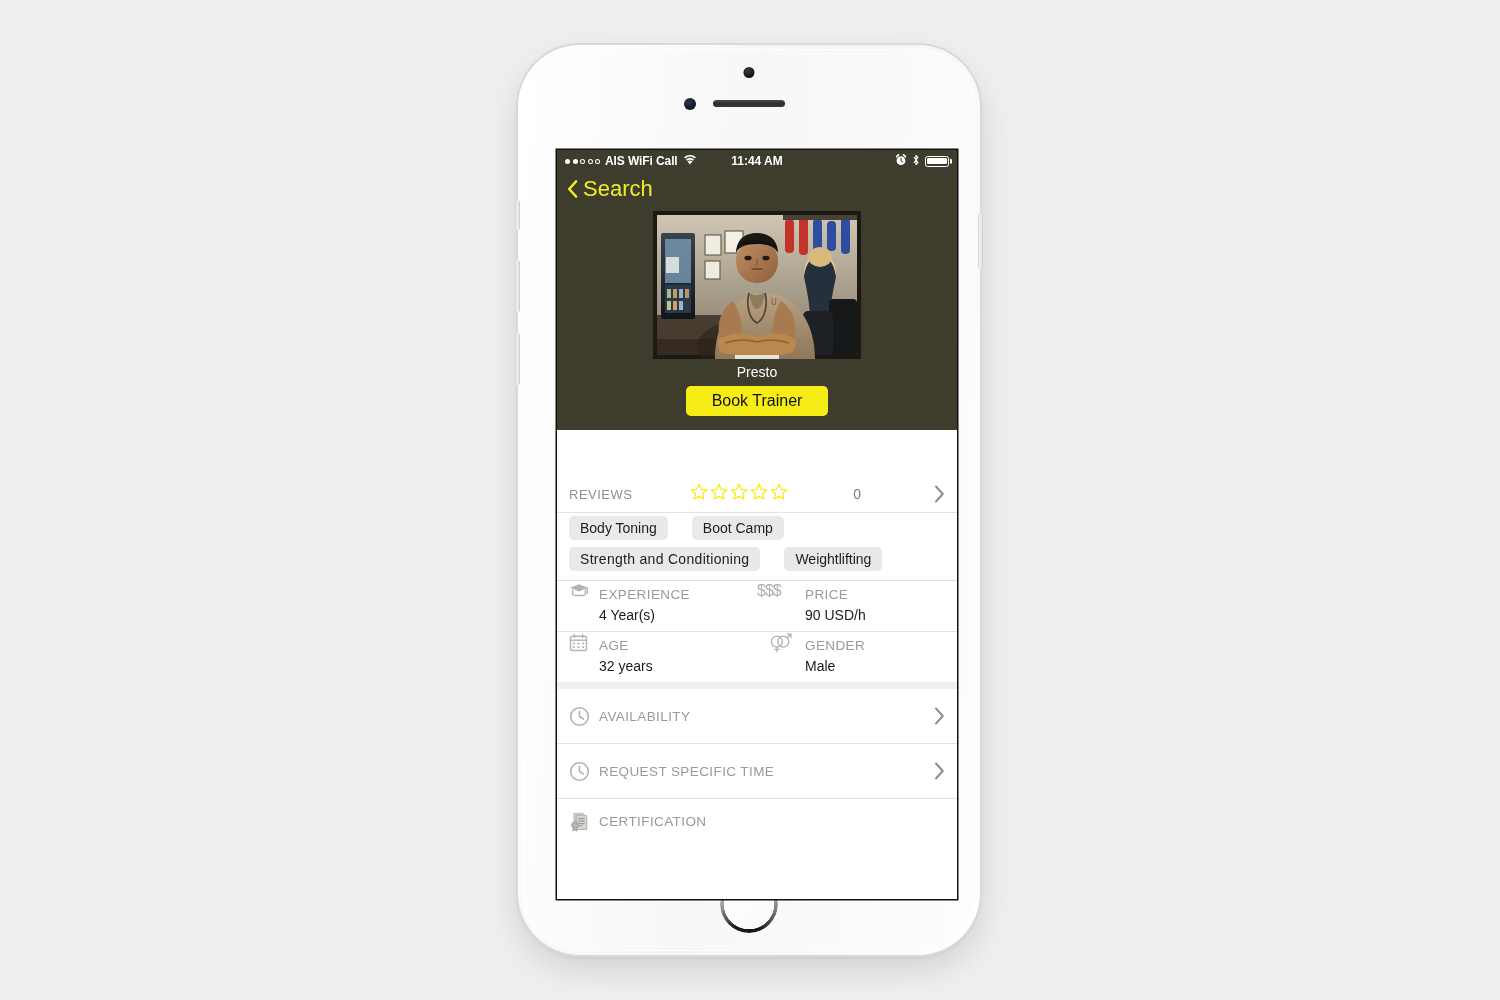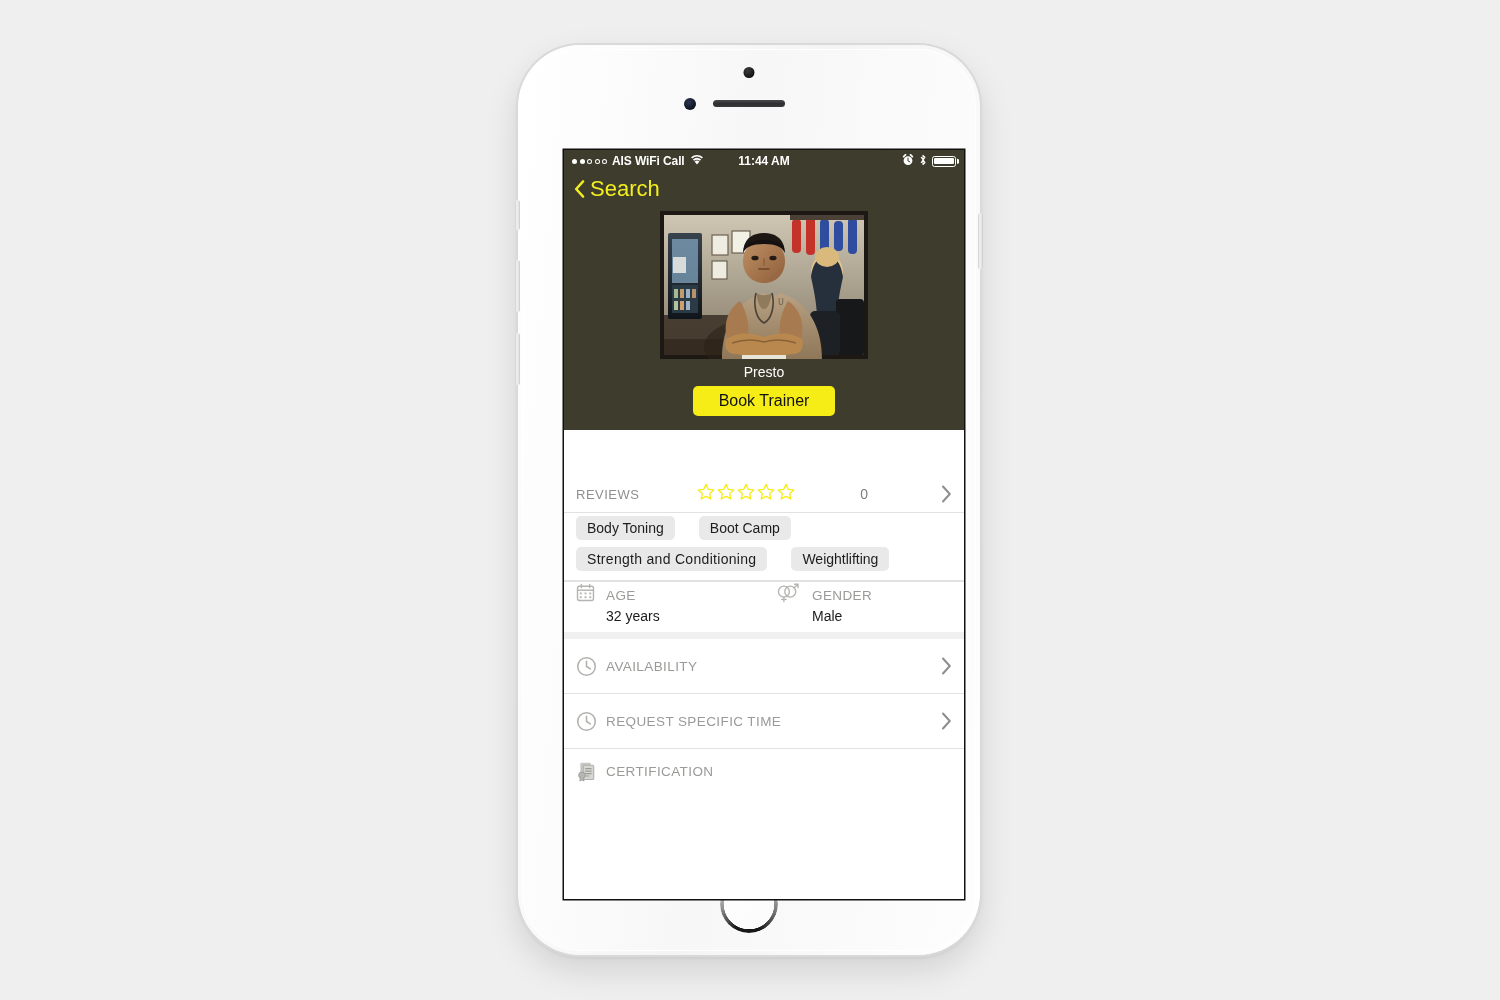--- a/index.html
+++ b/index.html
@@ -61,21 +61,21 @@
   #home-button::before {
     content: ""; position: absolute; inset: 0; border-radius: 50%;
     background: conic-gradient(from 210deg, #1a1a1a 0deg, #8e8e90 50deg, #dddde0 95deg, #f4f4f5 140deg, #cfcfd2 200deg, #6f6f72 260deg, #161618 310deg, #1a1a1a 360deg);
     -webkit-mask: radial-gradient(circle, transparent 0 25px, #000 25.5px);
             mask: radial-gradient(circle, transparent 0 25px, #000 25.5px);
   }
 
   
   #screen {
     position: absolute;
-    left: 46px; top: 105px;
+    left: 39px; top: 105px;
     width: 400px; height: 749px;
     background: #ffffff;
     overflow: hidden;
     box-shadow: 0 0 0 1.5px #111;
   }
 
   
   #status-bar {
     height: 22px;
     background: #3d3c2d;
@@ -363,20 +363,44 @@
       <div class="sep"></div>
 
       <div class="tag-wrap">
         <span class="tag">Body Toning</span>
         <span class="tag">Boot Camp</span>
         <span class="tag wide">Strength and Conditioning</span>
         <span class="tag">Weightlifting</span>
       </div>
       <div class="sep"></div>
 
+      <div class="pair-row">
+        <div class="pair-col">
+          <span class="icon-cell">
+            <svg width="20" height="17" viewBox="0 0 22 18">
+              <path d="M11 2 21 6l-10 4L1 6z" fill="#b4b4b0"></path>
+              <path d="M4 8v5c0 2 14 2 14 0V8" fill="none" stroke="#b4b4b0" stroke-width="1.6"></path>
+              <path d="M20 6.4v6" stroke="#b4b4b0" stroke-width="1.5" stroke-linecap="round"></path>
+            </svg>
+          </span>
+          <span class="pair-text">
+            <span class="row-label">EXPERIENCE</span>
+            <span class="row-value">4 Year(s)</span>
+          </span>
+        </div>
+        <div class="pair-col">
+          <span class="icon-cell" style="flex:0 0 48px;width:48px;">
+            <span class="price-glyph">$$$</span>
+          </span>
+          <span class="pair-text">
+            <span class="row-label">PRICE</span>
+            <span class="row-value">90 USD/h</span>
+          </span>
+        </div>
+      </div>
       <div class="sep"></div>
 
       <div class="pair-row">
         <div class="pair-col">
           <span class="icon-cell">
             <svg width="19" height="19" viewBox="0 0 20 20">
               <rect x="1.6" y="3.4" width="16.8" height="15" rx="2" fill="none" stroke="#b4b4b0" stroke-width="1.5"></rect>
               <path d="M1.6 7.6h16.8" stroke="#b4b4b0" stroke-width="1.5"></path>
               <path d="M5.6 1.6v3.2M14.4 1.6v3.2" stroke="#b4b4b0" stroke-width="1.5" stroke-linecap="round"></path>
               <g fill="#b4b4b0">

